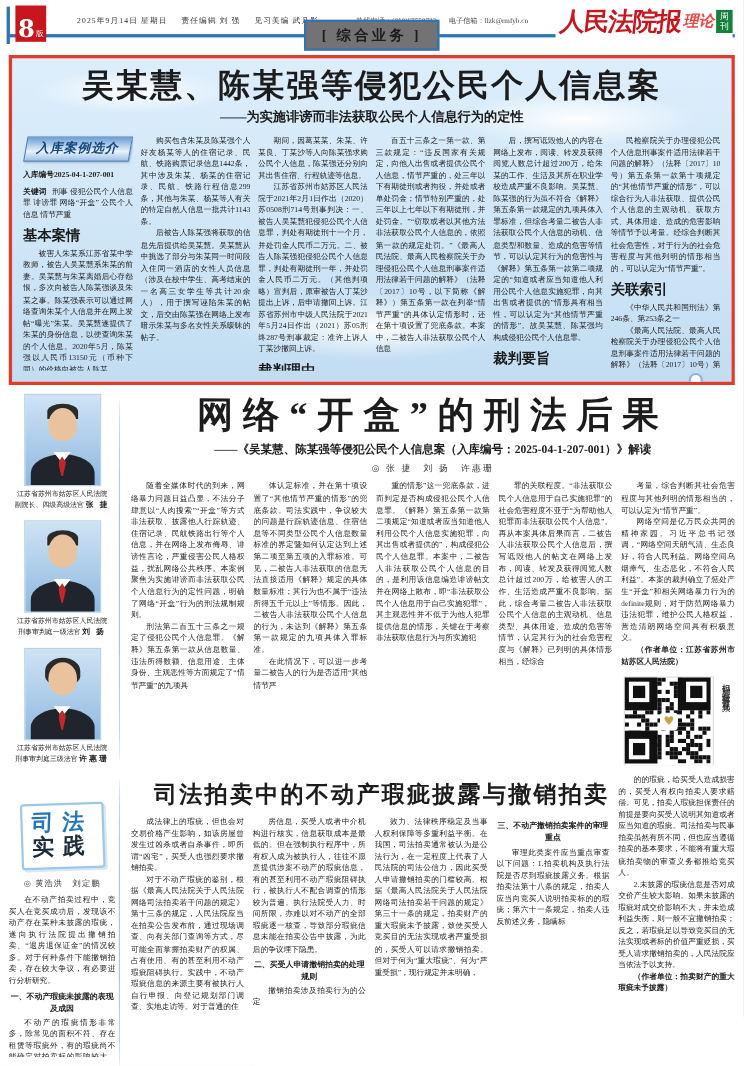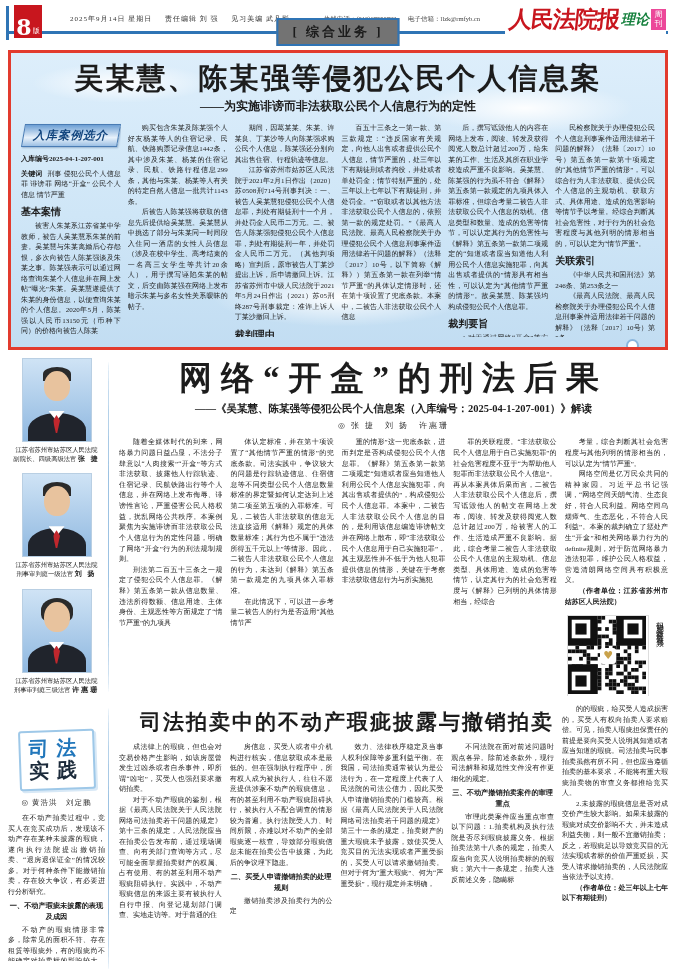--- a/index.html
+++ b/index.html
@@ -15,33 +15,33 @@
   .pagenum .ban{font-size:7px;margin:0 0 2px 1px;}
   .dateline{position:absolute;left:62px;top:14px;font-size:7px;color:#333;letter-spacing:1px;}
   .dateline span{margin-right:10px;}
   .secbox{position:absolute;left:50%;transform:translateX(-50%);top:18px;background:#737373;border:2px solid #2f74b5;
           padding:3px 14px;font-size:13px;font-weight:bold;letter-spacing:3px;z-index:2;}
   .contact{position:absolute;right:188px;top:15px;font-size:6.5px;color:#444;text-align:right;}
   .contact span{margin-left:10px;}
   .brand{position:absolute;right:2px;top:4px;display:flex;align-items:center;z-index:2;background:#fff;padding-left:4px;}
   .brand .nm{color:#c8161e;font-weight:bold;font-size:23px;letter-spacing:-1px;transform:skewX(-6deg);
              font-family:"Liberation Serif",serif;}
-  .brand .ll{color:#15803d;font-size:14px;font-weight:bold;font-style:italic;margin-left:2px;}
-  .brand .badge{background:#ec4899;color:#fff;font-size:8px;width:13px;line-height:1.1;text-align:center;
+  .brand .ll{color:#ef4444;font-size:14px;font-weight:bold;font-style:italic;margin-left:2px;}
+  .brand .badge{background:#15803d;color:#fff;font-size:8px;width:13px;line-height:1.1;text-align:center;
                 padding:2px 1px;margin-left:2px;}
   
   .feature{position:relative;margin:6px 8px 0;height:294px;border:3px solid #e23b2e;
            background:linear-gradient(180deg,#ddeefb 0%,#cfe6f7 55%,#c2ddf2 100%);overflow:hidden;font-family:Liberation Serif, serif;}
   .feature .cloud{position:absolute;background:radial-gradient(ellipse at center,rgba(255,255,255,.95),rgba(255,255,255,0) 70%);}
   .f-title{margin:9px 10px 0;text-align:center;font-size:29px;font-weight:bold;letter-spacing:2px;line-height:1.15;position:relative;}
   .f-sub{margin:3px 0 0;text-align:center;font-size:12px;font-weight:bold;position:relative;}
   .f-cols{position:relative;display:flex;gap:7px;margin:8px 10px 0;height:214px;overflow:hidden;}
   .fcol{flex:1 1 0;overflow:hidden;font-size:7px;line-height:1.5;text-align:justify;}
   .ftext .para{margin:0;text-indent:2em;}
-  .sec-h{margin:4px 0 2px;font-size:10px;font-weight:bold;}
+  .sec-h{margin:4px 0 2px;font-size:13px;font-weight:bold;}
   .ribbon{position:relative;margin:1px 2px 7px;height:21px;background:linear-gradient(180deg,#6d9fd4,#e8f2fb 60%,#9dc0e4);
           border:1px solid #4a7cb4;transform:skewX(-10deg);display:flex;align-items:center;justify-content:center;
           box-shadow:1px 1px 2px rgba(40,80,130,.35);}
   .ribbon span{transform:skewX(10deg);color:#12457e;font-weight:bold;font-style:italic;font-size:11.5px;letter-spacing:1px;}
   .case-no{margin:0 0 4px;font-size:7px;font-weight:bold;}
   .keywords{margin:0 0 4px;text-indent:0;}
   .keywords b{margin-right:3px;}
   .cite .para{text-indent:2em;}
   .corner-dot{position:absolute;right:26px;bottom:-5px;width:9px;height:9px;border:2px solid #8ab6dd;border-radius:50%;background:#fff;}
   
@@ -440,34 +440,31 @@
             </div>
           <h4 class="b-h">二、买受人申请撤销拍卖的处理规则</h4>
           <div>
               <p class="para">撤销拍卖涉及拍卖行为的公定</p>
             </div>
         </div>
         <div class="bcol">
             <p class="para">效力、法律秩序稳定及当事人权利保障等多重利益平衡。在我国，司法拍卖通常被认为是公法行为，在一定程度上代表了人民法院的司法公信力，因此买受人申请撤销拍卖的门槛较高。根据《最高人民法院关于人民法院网络司法拍卖若干问题的规定》第三十一条的规定，拍卖财产的重大瑕疵未予披露，致使买受人竞买目的无法实现或者严重受损的，买受人可以请求撤销拍卖。但对于何为“重大瑕疵”、何为“严重受损”，现行规定并未明确，</p>
           </div>
         <div class="bcol">
-          <div>
-              <p class="para">不同法院在面对前述问题时观点各异。除前述条款外，现行司法解释和规范性文件没有作更细化的规定。</p>
-            </div>
           <h4 class="b-h">三、不动产撤销拍卖案件的审理重点</h4>
           <div>
               <p class="para">审理此类案件应当重点审查以下问题：1.拍卖机构及执行法院是否尽到瑕疵披露义务。根据拍卖法第十八条的规定，拍卖人应当向竞买人说明拍卖标的的瑕疵；第六十一条规定，拍卖人违反前述义务，隐瞒标</p>
             </div>
         </div>
       </div>
     </div>
     <div class="bot-right">
       <div class="bcol">
         <div>
             <p class="para">的的瑕疵，给买受人造成损害的，买受人有权向拍卖人要求赔偿。可见，拍卖人瑕疵担保责任的前提是要向买受人说明其知道或者应当知道的瑕疵。司法拍卖与民事拍卖虽然有所不同，但也应当遵循拍卖的基本要求，不能将有重大瑕疵拍卖物的审查义务都推给竞买人。</p>
             <p class="para">2.未披露的瑕疵信息是否对成交价产生较大影响。如果未披露的瑕疵对成交价影响不大，并未造成利益失衡，则一般不宜撤销拍卖；反之，若瑕疵足以导致竞买目的无法实现或者标的价值严重贬损，买受人请求撤销拍卖的，人民法院应当依法予以支持。</p>
           </div>
-        <p class="para author">（作者单位：处三年以上七年以下有期徒刑）</p>
+        <p class="para author">（作者单位：拍卖财产的重大瑕疵未予披露）</p>
       </div>
     </div>
   </section>
 
 </div>
 
 </body></html>

